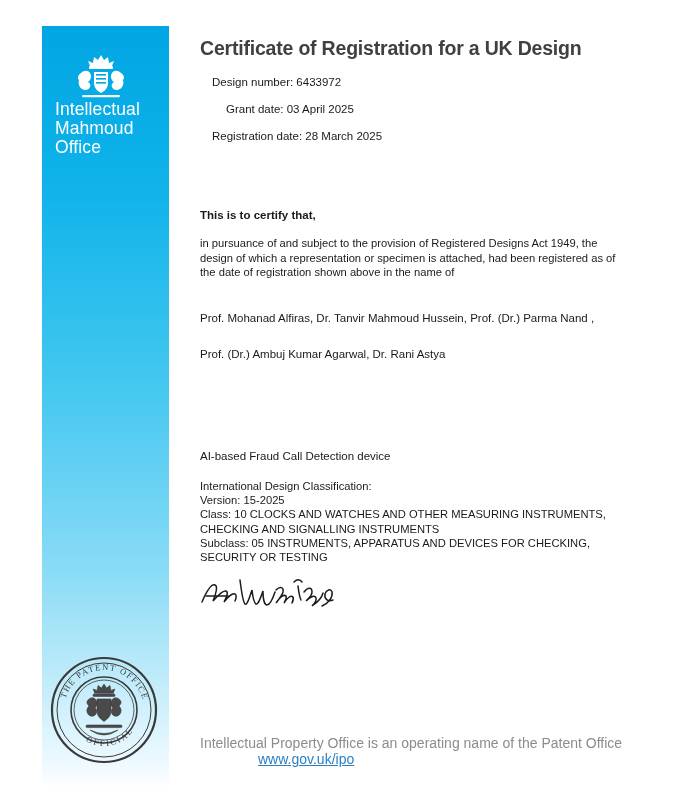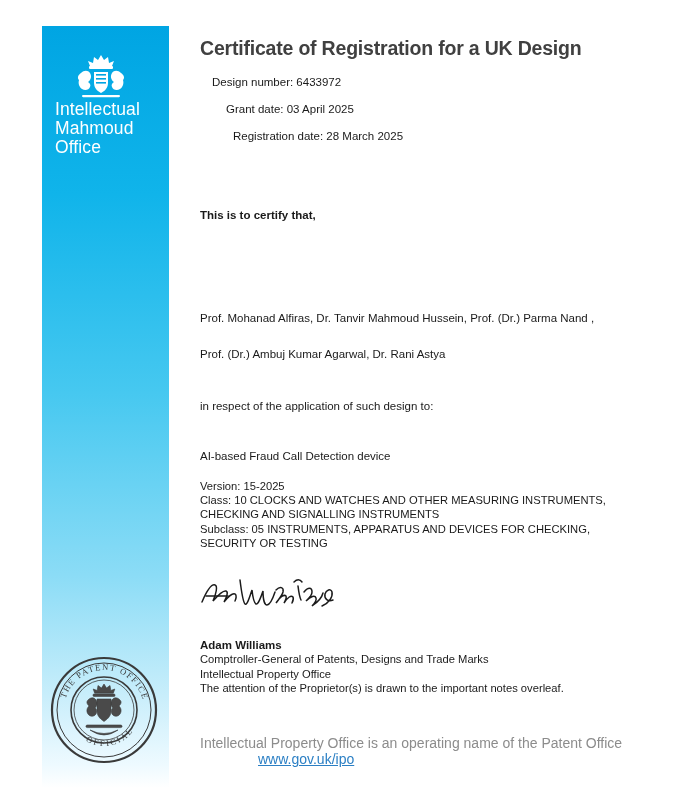--- a/index.html
+++ b/index.html
@@ -67,21 +67,21 @@
     letter-spacing: -0.2px;
   }
   .meta {
     position: absolute;
     left: 212px;
     font-size: 11.5px;
     color: #1a1a1a;
   }
   .meta-1 { top: 76px; }
   .meta-2 { top: 103px; margin-left: 14px; }
-  .meta-3 { top: 130px; margin-left: 21px; }
+  .meta-3 { top: 130px; }
 
   .certify {
     position: absolute;
     left: 200px;
     top: 209px;
     font-size: 11.5px;
     font-weight: bold;
   }
   .pursuance {
     position: absolute;
@@ -218,53 +218,48 @@
     </div>
   </div>
 
   <div class="doc-title">Certificate of Registration for a UK Design</div>
 
   <div class="meta meta-1">Design number: 6433972</div>
   <div class="meta meta-2">Grant date: 03 April 2025</div>
   <div class="meta meta-3">Registration date: 28 March 2025</div>
 
   <div class="certify">This is to certify that,</div>
+  <div class="pursuance">in pursuance of and subject to the provision of Registered Designs Act 1949, the design of which a representation or specimen is attached, had been registered as of the date of registration shown above in the name of</div>
 
   <div class="owner-line owner-1">Prof. Mohanad Alfiras, Dr. Tanvir Mahmoud Hussein, Prof. (Dr.) Parma Nand ,</div>
   <div class="owner-line owner-2">Prof. (Dr.) Ambuj Kumar Agarwal, Dr. Rani Astya</div>
 
-  <div class="respect">in respect of the application of such design to:</div>
   <div class="design-title">AI-based Fraud Call Detection device</div>
 
   <div class="classification">
+    <div>International Design Classification:</div>
     <div>Version: 15-2025</div>
     <div>Class: 10 CLOCKS AND WATCHES AND OTHER MEASURING INSTRUMENTS, CHECKING AND SIGNALLING INSTRUMENTS</div>
     <div>Subclass: 05 INSTRUMENTS, APPARATUS AND DEVICES FOR CHECKING, SECURITY OR TESTING</div>
   </div>
 
   <div class="signature">
     <svg viewBox="0 0 150 44" width="150" height="44" aria-hidden="true">
       <g fill="none" stroke="#1b1b1b" stroke-width="1.5" stroke-linecap="round">
         <path d="M4 30 c6-14 10-18 13-17 c3 1 1 9-2 16 c6-7 10-11 13-10 c3 1 0 7-2 11 c5-6 8-9 11-8 c2 1 1 5 0 7"></path>
         <path d="M8 24 h22"></path>
         <path d="M42 8 c2 16 3 22 5 24 c2 2 5-8 7-14 c1 9 2 13 4 14 c2 1 5-7 7-13 c0 10 2 14 4 14 c3 0 6-7 8-13"></path>
         <path d="M78 18 c4-4 8-3 7 2 c-1 4-5 8-7 11 c4-6 8-9 10-7 c1 2-1 5-2 7 c4-6 7-8 9-6 c1 2 0 4-1 6"></path>
         <path d="M100 14 c1 8 2 12 3 14"></path>
         <path d="M96 10 c3-3 6-3 8 0"></path>
         <path d="M106 20 c4-5 8-5 8 0 c0 4-4 7-6 9 c5-5 9-6 10-3 c1 3-2 6-4 8 c6-4 10-9 11-13"></path>
         <path d="M124 34 c7-3 11-9 10-14 c-1-4-6-2-7 2 c-1 5 3 8 8 6"></path>
       </g>
     </svg>
   </div>
 
-  <div class="sign-block">
-    <div class="name">Adam Williams</div>
-    <div>Comptroller-General of Patents, Designs and Trade Marks</div>
-    <div>Intellectual Property Office</div>
-    <div>The attention of the Proprietor(s) is drawn to the important notes overleaf.</div>
-  </div>
 
   <div class="footer">
     <span>Intellectual Property Office is an operating name of the Patent Office</span>
     <a href="#">www.gov.uk/ipo</a>
   </div>
 
 </div>
 
 </body></html>

